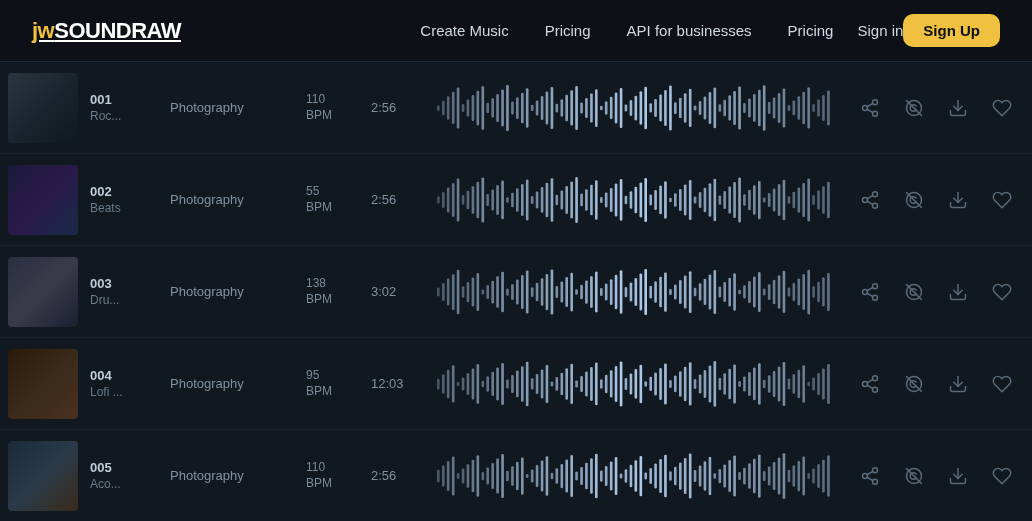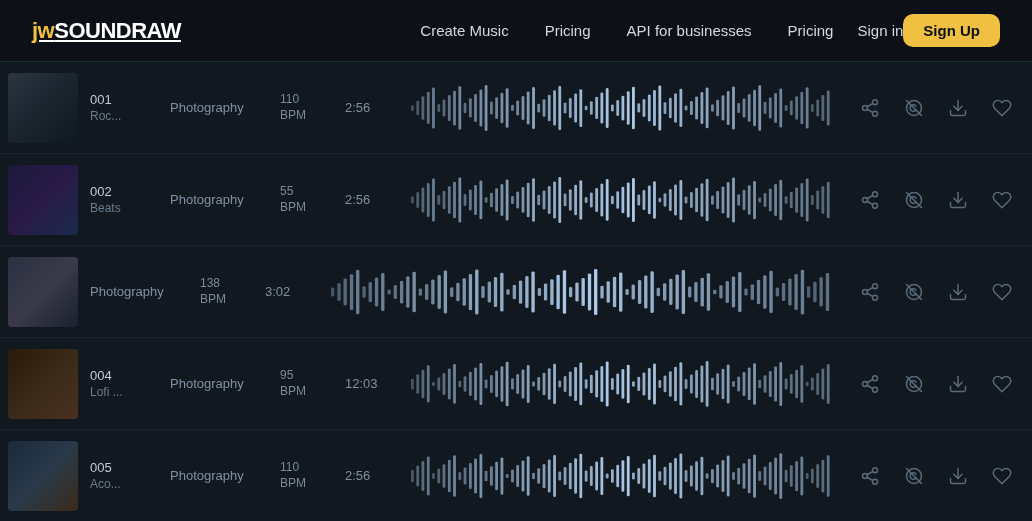--- a/index.html
+++ b/index.html
@@ -103,21 +103,21 @@
     .thumb-3 { background: linear-gradient(135deg, #2a3040 0%, #3a3a4a 50%, #1a2030 100%); }
     .thumb-4 { background: linear-gradient(135deg, #2a1a0a 0%, #3a2a1a 50%, #4a3020 100%); }
     .thumb-5 { background: linear-gradient(135deg, #1a2a3a 0%, #2a3a4a 50%, #3a2a1a 100%); }
 
     .track-num-info {
       width: 80px;
       flex-shrink: 0;
     }
     .track-num {
       font-size: 13px;
-      font-weight: 400;
+      font-weight: 700;
       color: #c0ccd8;
     }
     .track-name {
       font-size: 12px;
       color: #6a7a8a;
       margin-top: 2px;
     }
 
     .track-genre {
       width: 110px;
@@ -125,20 +125,21 @@
       font-size: 13px;
       color: #8090a0;
     }
 
     .track-bpm {
       width: 65px;
       flex-shrink: 0;
       font-size: 12px;
       color: #7a8a9a;
       line-height: 1.3;
+      margin-left: 26px;
     }
     .track-duration {
       width: 50px;
       flex-shrink: 0;
       font-size: 13px;
       color: #8090a0;
     }
 
     
     .waveform-container {
@@ -457,20 +458,24 @@
         <svg class="icon-svg" viewBox="0 0 24 24">
             <path d="M20.84 4.61a5.5 5.5 0 0 0-7.78 0L12 5.67l-1.06-1.06a5.5 5.5 0 0 0-7.78 7.78l1.06 1.06L12 21.23l7.78-7.78 1.06-1.06a5.5 5.5 0 0 0 0-7.78z"></path>
           </svg>
       </button>
     </div>
   </div>
     <div class="track-row">
     <div class="track-thumbnail">
       <div class="thumb-inner thumb-3"></div>
     </div>
+    <div class="track-num-info">
+      <div class="track-num">003</div>
+      <div class="track-name">Dru...</div>
+    </div>
     <div class="track-genre">Photography</div>
     <div class="track-bpm">138<br>BPM</div>
     <div class="track-duration">3:02</div>
     <div class="waveform-container">
       <svg class="waveform-svg" viewBox="0 0 300 50" preserveAspectRatio="none">
           <rect x="0.0" y="20.5" width="2" height="9.0" rx="1" fill="rgba(180,210,240,0.32)"></rect>
           <rect x="3.8" y="16.1" width="2" height="17.9" rx="1" fill="rgba(180,210,240,0.38)"></rect>
           <rect x="7.5" y="11.6" width="2" height="26.8" rx="1" fill="rgba(180,210,240,0.43)"></rect>
           <rect x="11.3" y="7.2" width="2" height="35.7" rx="1" fill="rgba(180,210,240,0.49)"></rect>
           <rect x="15.0" y="2.7" width="2" height="44.5" rx="1" fill="rgba(180,210,240,0.54)"></rect>

